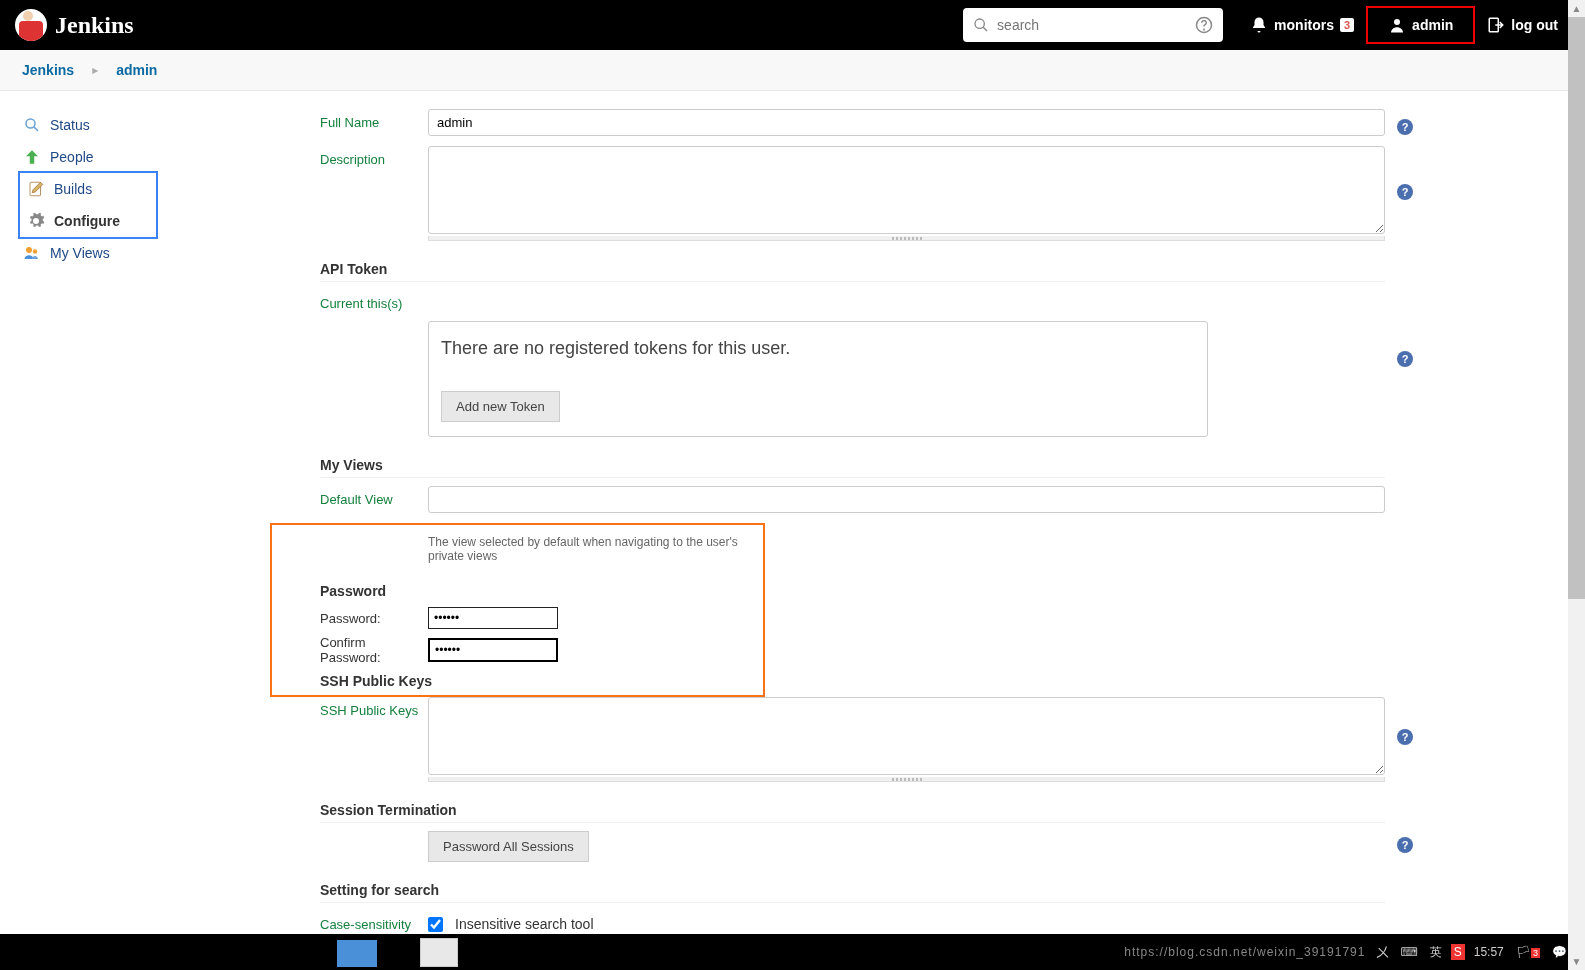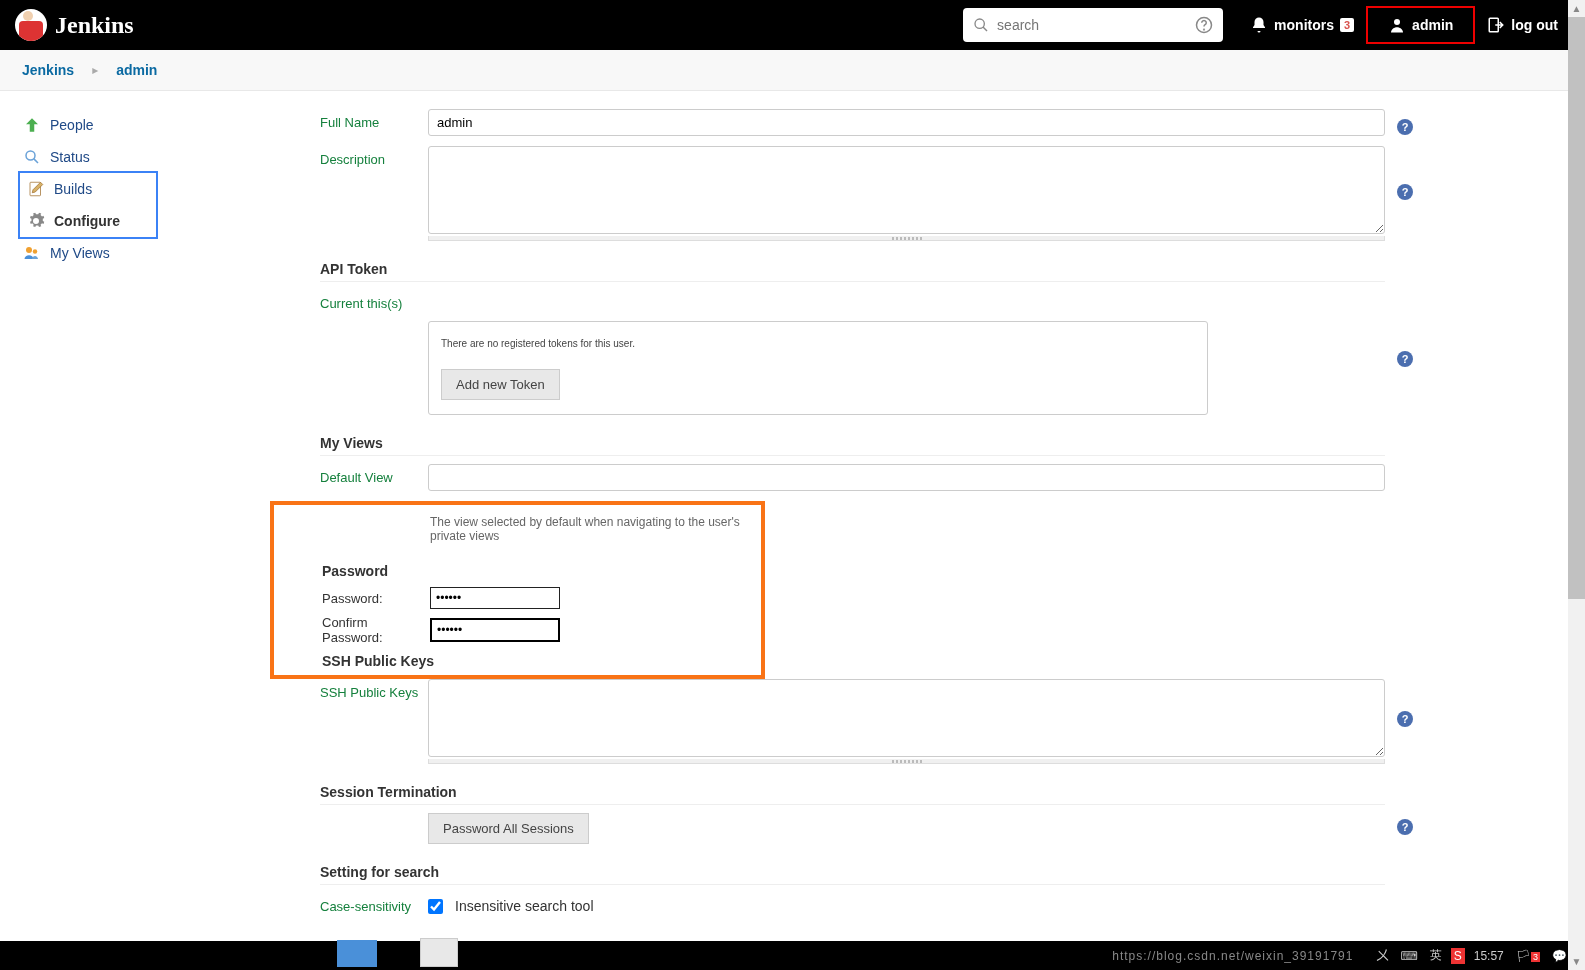--- a/index.html
+++ b/index.html
@@ -41,37 +41,37 @@
   .form-field { flex: 1; position: relative; }
   .form-field input[type=text] { width: 100%; padding: 5px 8px; border: 1px solid #ccc; border-radius: 3px; font-size: 13px; }
   .form-field textarea { width: 100%; height: 88px; padding: 6px 8px; border: 1px solid #ccc; border-radius: 3px; resize: both; font-size: 13px; }
   .resize-line { height: 5px; background: #f0f0f0; border: 1px solid #ddd; border-top: none; margin-top: -1px; position: relative; }
   .resize-line::before { content: ""; position: absolute; left: 50%; transform: translateX(-50%); top: 1px; width: 30px; height: 3px; background: repeating-linear-gradient(90deg, #bbb 0 2px, transparent 2px 4px); }
   .help-icon { width: 16px; height: 16px; border-radius: 50%; background: #4b6eaf; color: #fff; font-size: 11px; font-weight: bold; display: flex; align-items: center; justify-content: center; position: absolute; right: -28px; top: 10px; cursor: pointer; }
   
   .section-title { font-weight: bold; font-size: 14px; margin: 20px 0 8px 0; padding-bottom: 4px; border-bottom: 1px solid #eee; }
   
   .token-box { border: 1px solid #ccc; padding: 16px 12px 14px; border-radius: 3px; width: calc(100% - 285px); margin-left: 108px; }
-  .token-msg { font-size: 10px; color: #444; margin-bottom: 20px; }
+  .token-msg { font-size: 18px; color: #444; margin-bottom: 32px; }
   .token-row-wrapper { position: relative; }
   
   .btn { background: #e8e8e8; border: 1px solid #ccc; padding: 7px 14px; font-size: 13px; color: #444; cursor: pointer; }
   
   .helptext { font-size: 12px; color: #666; margin: 8px 0 8px 108px; }
   
   .pwd-input { width: 130px; padding: 3px 5px; border: 1px solid #222; font-family: inherit; font-size: 12px; }
   .pwd-label { width: 108px; font-size: 13px; }
   
-  .hl-pw { border: 4px solid #f97316; padding: 2px 0; margin-left: -50px; padding-left: 48px; width: calc(100% - 570px); }
+  .hl-pw { border: 2px solid #f97316; padding: 2px 0; margin-left: -50px; padding-left: 48px; width: calc(100% - 570px); }
   
   .chk-row { display: flex; align-items: center; gap: 12px; margin-left: 108px; }
   .chk-row input { width: 15px; height: 15px; }
   
   
-  .bottom-bar { position: fixed; bottom: 0; left: 0; right: 0; background: #000; height: 29px; display: flex; align-items: center; justify-content: flex-end; padding: 0 15px; gap: 20px; color: #ddd; font-size: 12px; }
+  .bottom-bar { position: fixed; bottom: 0; left: 0; right: 0; background: #000; height: 36px; display: flex; align-items: center; justify-content: flex-end; padding: 0 15px; gap: 8px; color: #ddd; font-size: 12px; }
   .bottom-bar .btn-primary { background: #4a90d9; color: #fff; border: none; padding: 6px 18px; margin-left: 0; position: absolute; left: 337px; bottom: 3px; }
   .bottom-bar .btn-apply { position: absolute; left: 420px; bottom: 3px; padding: 6px 16px; }
   .watermark { color: #888; letter-spacing: 1px; font-size: 12px; }
   .tray { display: flex; align-items: center; gap: 6px; }
   .tray-icon { padding: 0 3px; color: #ccc; }
   .tray-red { background: #e33; color: #fff; font-size: 9px; padding: 0 2px; }
   
   .scrollbar { position: fixed; right: 0; top: 0; width: 17px; height: 100%; background: #f1f1f1; }
   .scroll-arrow { height: 17px; background: #f1f1f1; display: flex; align-items: center; justify-content: center; color: #888; font-size: 10px; }
   .scroll-thumb { position: absolute; top: 17px; width: 100%; height: 60%; background: #c1c1c1; }
@@ -130,34 +130,34 @@
   <a href="#">Jenkins</a>
   <span class="sep">▸</span>
   <a href="#">admin</a>
 </div>
 
 <div class="container">
 
   <div class="sidebar">
     <div class="task">
       <span class="icn">
-          <svg width="18" height="18" viewBox="0 0 24 24" fill="#4caf50">
-            <path d="M12 3l8 8h-5v10h-6V11H4z"></path>
-          </svg>
-        </span>
-      <a>People</a>
-    </div>
-    <div class="task">
-      <span class="icn">
           <svg width="18" height="18" viewBox="0 0 24 24" fill="none" stroke="#6aa2d8" stroke-width="2">
             <circle cx="10" cy="10" r="6"></circle>
             <line x1="20" y1="20" x2="14.5" y2="14.5"></line>
           </svg>
         </span>
       <a>Status</a>
+    </div>
+    <div class="task">
+      <span class="icn">
+          <svg width="18" height="18" viewBox="0 0 24 24" fill="#4caf50">
+            <path d="M12 3l8 8h-5v10h-6V11H4z"></path>
+          </svg>
+        </span>
+      <a>People</a>
     </div>
     <div class="hl-side">
       <div class="task">
         <span class="icn">
             <svg width="18" height="18" viewBox="0 0 24 24" fill="#d8b36a" stroke="#a07030" stroke-width="1">
               <rect x="4" y="3" width="14" height="18" rx="1" fill="#fff"></rect>
               <path d="M18 3l3 3-10 10-4 1 1-4z" fill="#d8b36a"></path>
             </svg>
           </span>
         <a>Builds</a>

